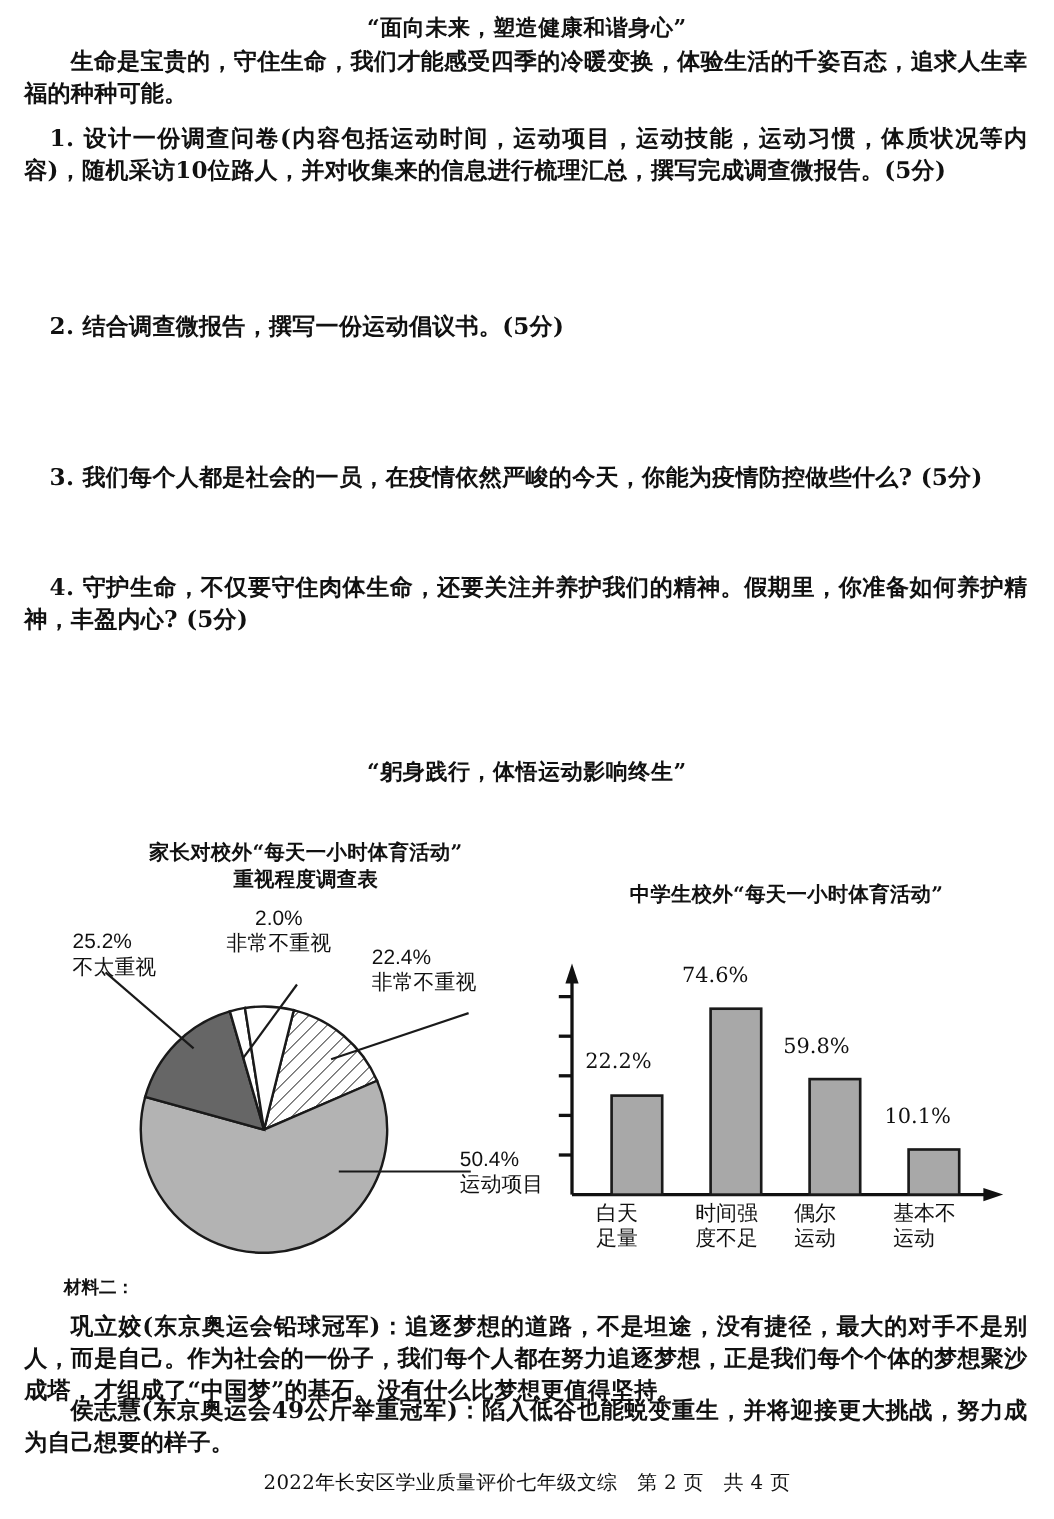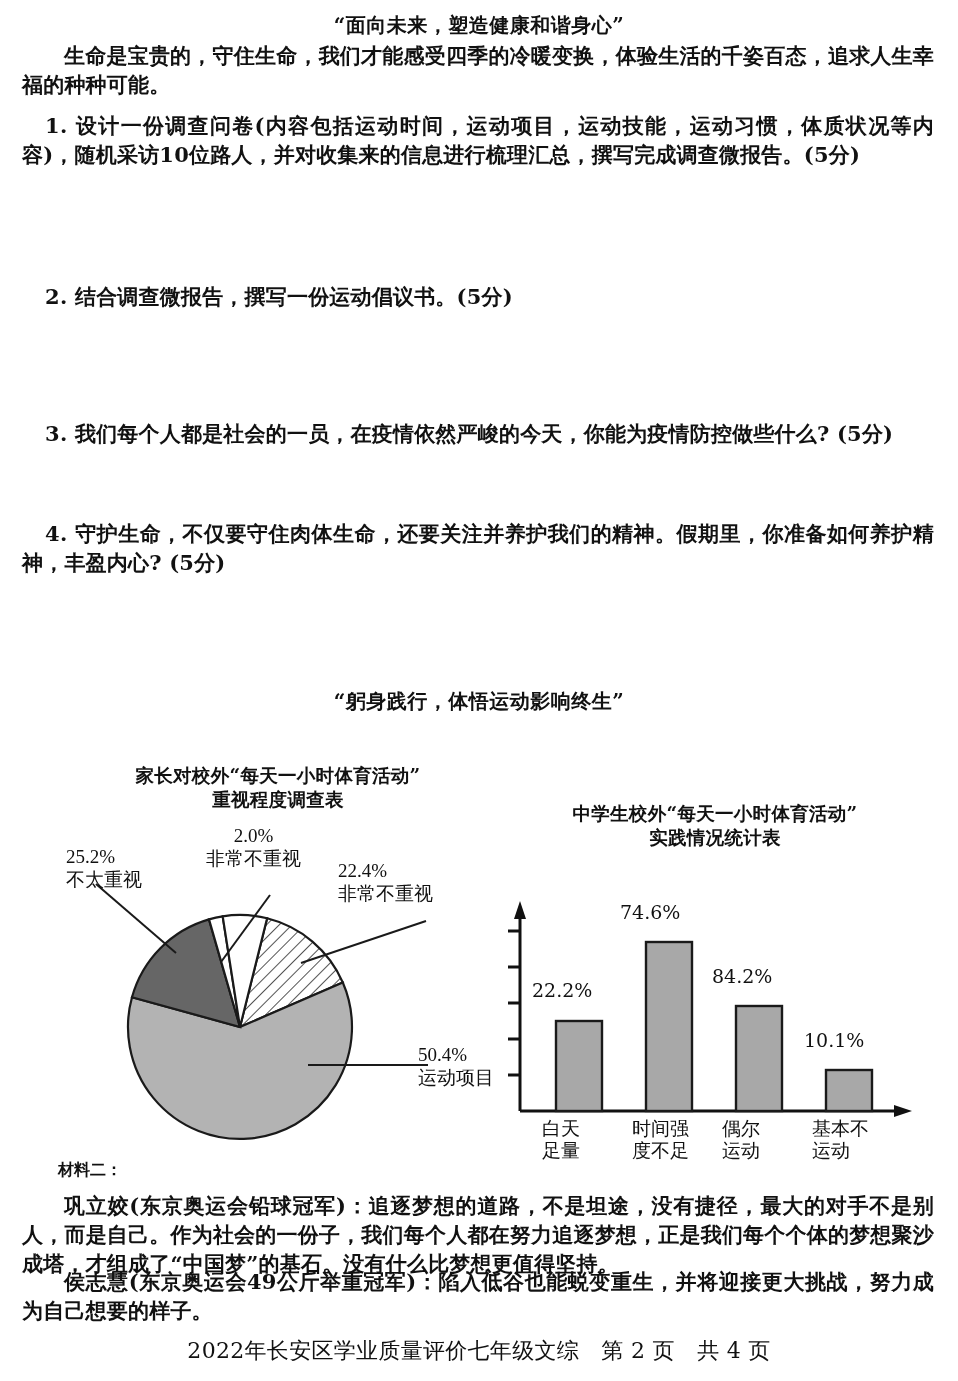--- a/index.html
+++ b/index.html
@@ -90,21 +90,21 @@
 
   
   #pie-svg-wrap { position: relative; width: 440px; height: 330px; }
   #bar-svg-wrap { position: relative; width: 430px; height: 330px; }
 
   .lbl {
     position: absolute;
     font-size: 19px;
     line-height: 1.22;
     white-space: nowrap;
-    font-family: Liberation Serif, serif;
+    font-family: Liberation Sans, sans-serif;
   }
   .lbl .pct { display: block; }
   .lbl .nm  { display: block; }
   .lbl.ctr  { text-align: center; }
 
   .axlbl {
     position: absolute;
     font-size: 19px;
     line-height: 1.18;
     text-align: left;
@@ -122,21 +122,21 @@
   
   #mat2-head { position: absolute; left: 58px; top: 1160px; font-size: 16px; font-weight: bold; }
   #mat2-p1   { position: absolute; left: 22px; right: 24px; top: 1192px; }
   #mat2-p2   { position: absolute; left: 22px; right: 24px; top: 1268px; }
 
   #footer {
     position: absolute;
     left: 0; right: 0;
     top: 1336px;
     text-align: center;
-    font-size: 22px;
+    font-size: 18px;
     letter-spacing: 0.3px;
   }
 </style>
 </head>
 <body>
 
 <div class="page">
 
   <div class="abs center-title" id="title-main">“面向未来，塑造健康和谐身心”</div>
 
@@ -210,21 +210,20 @@
           <span class="pct">50.4%</span>
           <span class="nm">运动项目</span>
         </div>
 
       </div>
     </div>
 
     <div class="chart-block" id="bar-block">
       <div class="chart-title">
         <div>中学生校外“每天一小时体育活动”</div>
-        <div>实践情况统计表</div>
       </div>
 
       <div class="chart-canvas" id="bar-svg-wrap">
         <svg width="430" height="330" viewBox="0 0 430 330">
 
           <line x1="20" y1="258" x2="20" y2="62" stroke="#111111" stroke-width="3"></line>
           <polygon points="20,48 14,66 26,66" fill="#111111"></polygon>
 
           <line x1="20" y1="258" x2="398" y2="258" stroke="#111111" stroke-width="3"></line>
           <polygon points="412,258 394,252 394,264" fill="#111111"></polygon>
@@ -237,21 +236,21 @@
 
           <rect x="56" y="168" width="46" height="90" fill="#a8a8a8" stroke="#1a1a1a" stroke-width="2.4"></rect>
           <rect x="146" y="89" width="46" height="169" fill="#a8a8a8" stroke="#1a1a1a" stroke-width="2.4"></rect>
           <rect x="236" y="153" width="46" height="105" fill="#a8a8a8" stroke="#1a1a1a" stroke-width="2.4"></rect>
           <rect x="326" y="217" width="46" height="41" fill="#a8a8a8" stroke="#1a1a1a" stroke-width="2.4"></rect>
         </svg>
 
         
         <div class="barval" style="left:32px;  top:126px;">22.2%</div>
         <div class="barval" style="left:120px; top:48px;">74.6%</div>
-        <div class="barval" style="left:212px; top:112px;">84.2%</div>
+        <div class="barval" style="left:212px; top:112px;">59.8%</div>
         <div class="barval" style="left:304px; top:176px;">10.1%</div>
 
         
         <div class="axlbl" style="left:42px;  top:264px;">
           <div>白天</div>
           <div>足量</div>
         </div>
         <div class="axlbl" style="left:132px; top:264px;">
           <div>时间强</div>
           <div>度不足</div>

